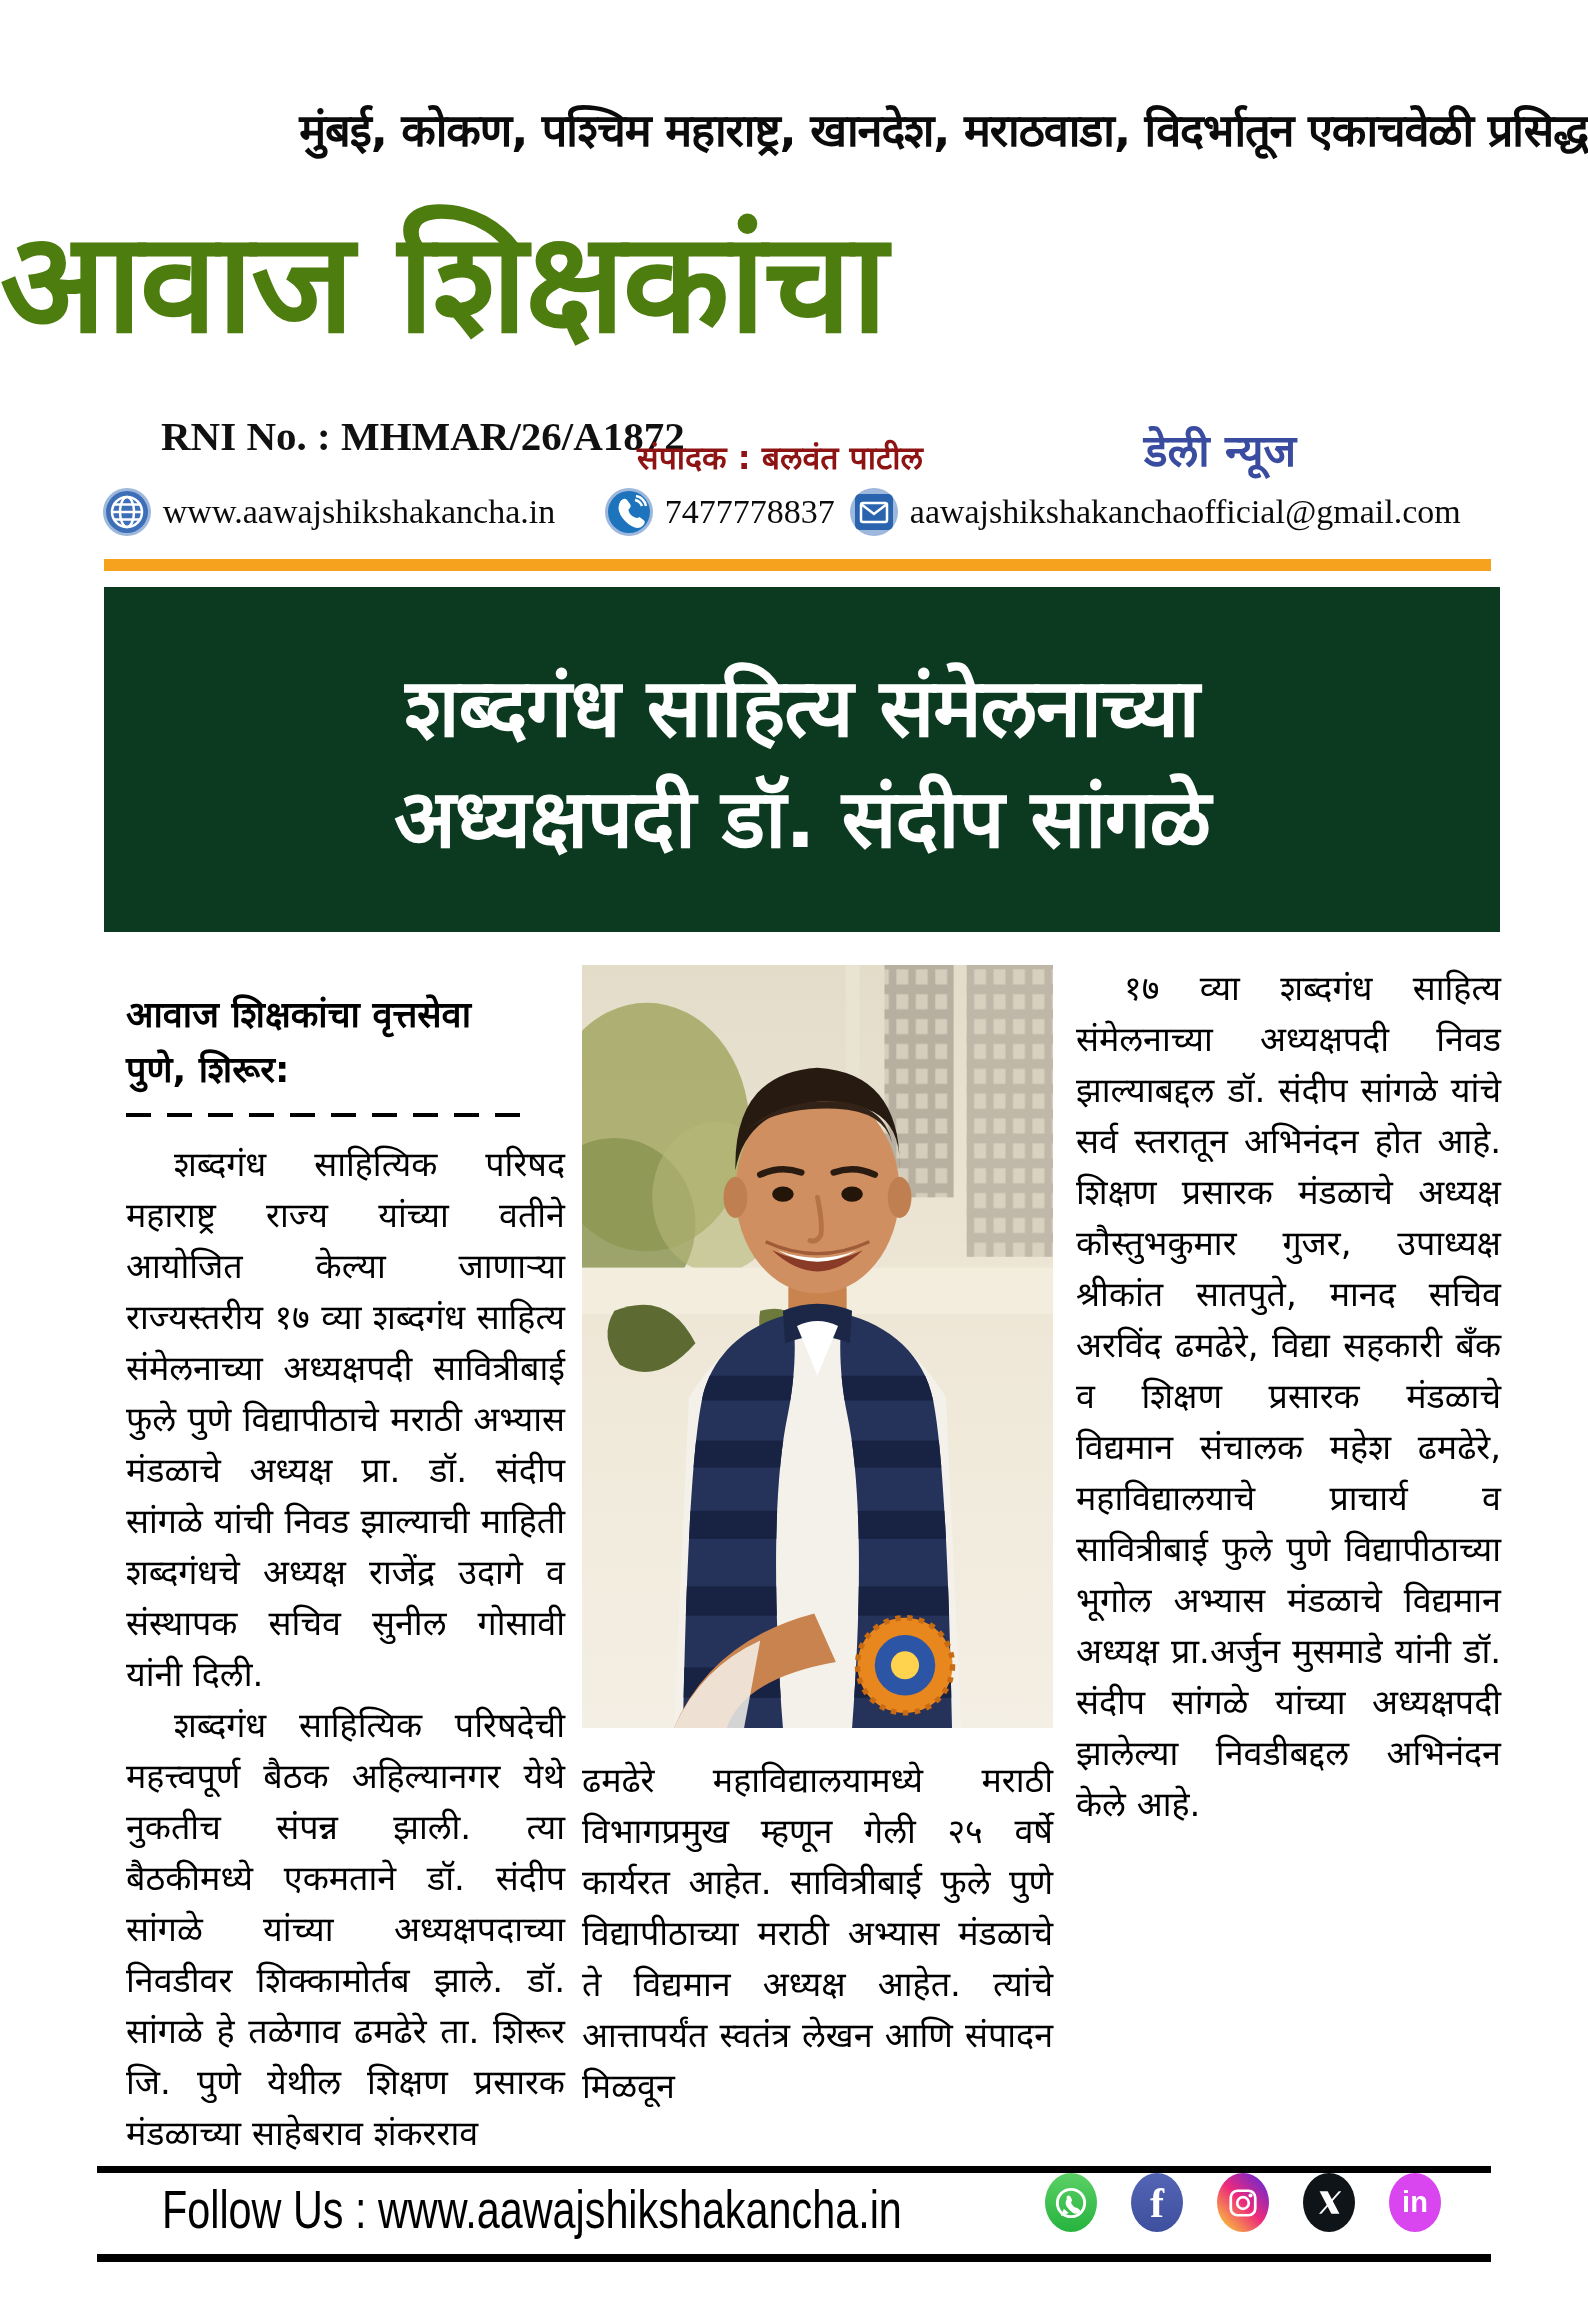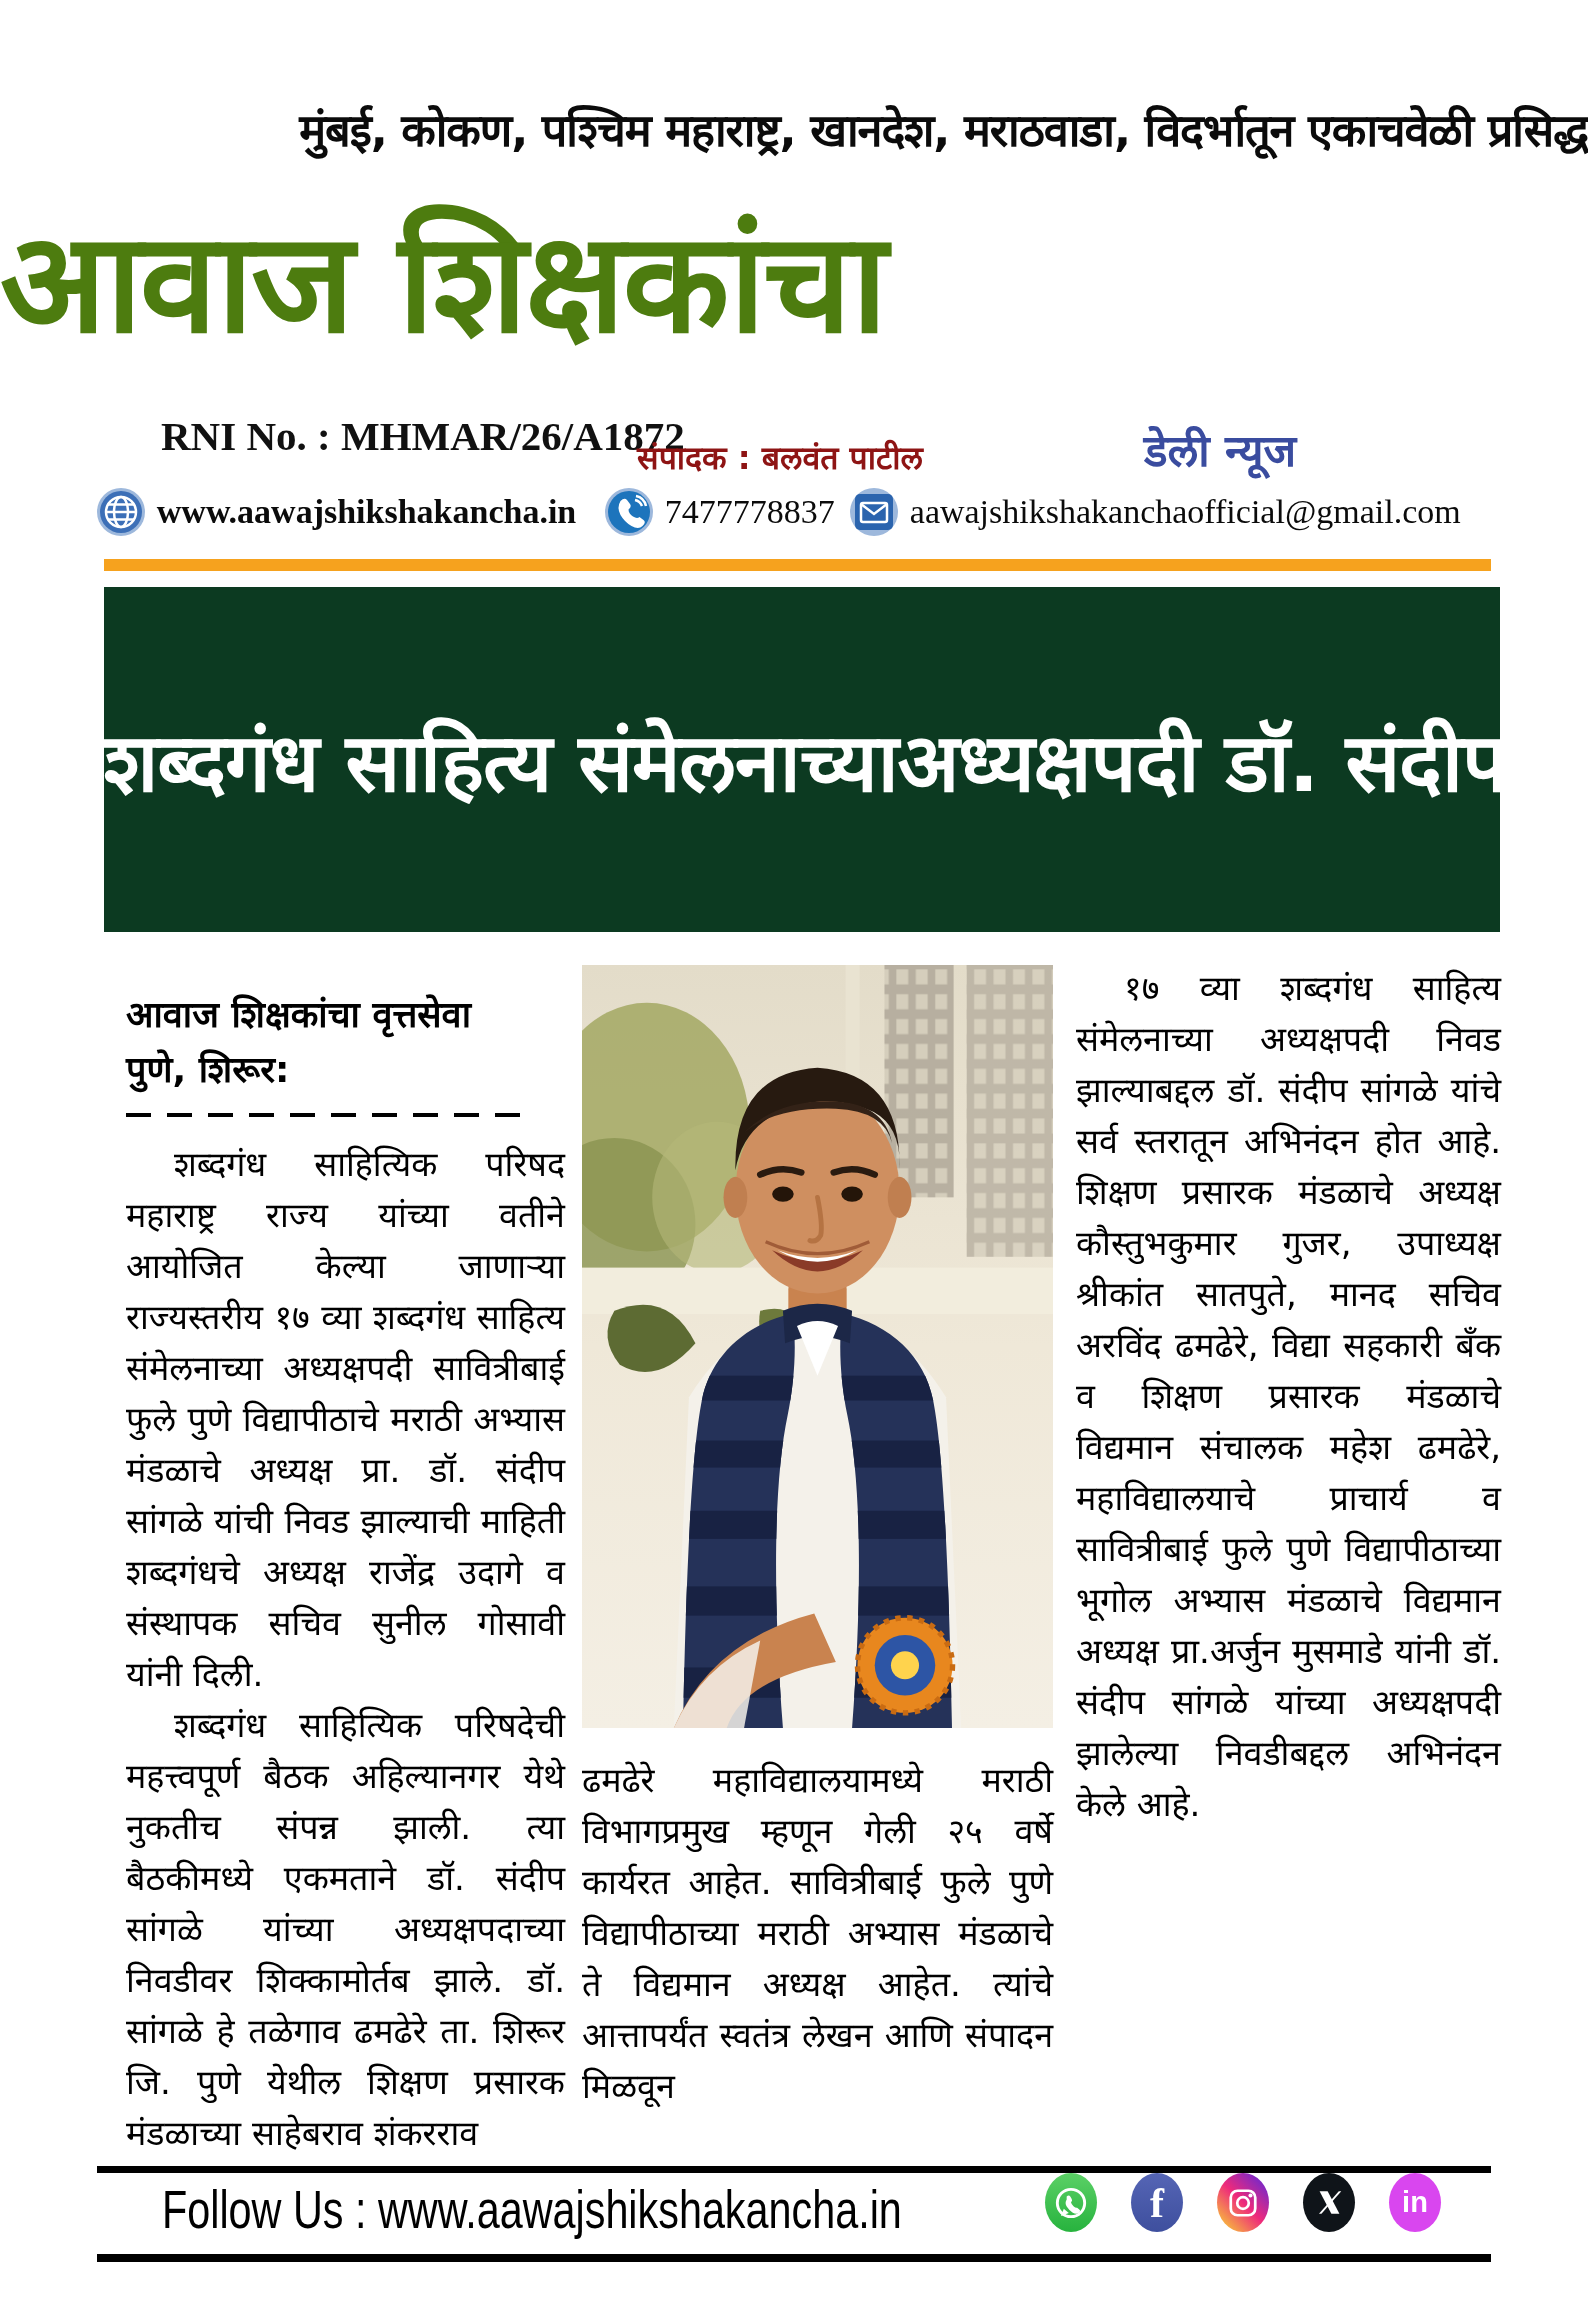--- a/index.html
+++ b/index.html
@@ -12,30 +12,30 @@
   .masthead{position:absolute;top:200px;left:0;width:100%;text-align:left;
     font-weight:bold;font-size:139px;color:#4d7c0f;letter-spacing:-2.2px;line-height:1.2;}
   .rni{position:absolute;left:161px;top:412px;font-family:"Liberation Serif",serif;
     font-weight:bold;font-size:41px;color:#111;}
   .editor{position:absolute;left:637px;top:415px;font-weight:bold;font-size:32px;color:#8E1414;margin-top:20px;}
   .edition{position:absolute;left:1144px;top:399px;font-weight:bold;font-size:44px;color:#3A4C9F;margin-top:20px;}
 
   
   .contact-group{position:absolute;top:487px;display:flex;align-items:center;gap:10.8px;
     font-family:"Liberation Serif",serif;font-size:34px;color:#0b0b0b;}
-  .cg-web{left:96px;font-weight:bold;}
+  .cg-web{left:102px;}
   .cg-phone{left:604px;}
   .cg-mail{left:849px;}
   .cicon{width:50px;height:50px;flex:0 0 auto;}
 
   .orange-bar{position:absolute;left:104px;top:559px;width:1387px;height:12.4px;background:#F6A21E;}
 
   
   .headline-box{position:absolute;left:104px;top:587px;width:1396px;height:345px;background:#0C3A21;
-    display:flex;flex-direction:row;justify-content:space-between;align-items:center;}
+    display:flex;flex-direction:column;justify-content:center;align-items:center;}
   .headline-line{color:#ffffff;font-weight:bold;font-size:81px;letter-spacing:-1.1px;white-space:nowrap;}
 
   
   .col{position:absolute;top:963px;text-align:justify;color:#000;font-size:34px;line-height:51px;}
   .col1{left:126px;width:439px;margin-top:24px;}
   .col3{left:1076px;width:425px;}
   .col2-text{position:absolute;left:582px;top:1755px;width:471px;text-align:justify;
     color:#000;font-size:34px;line-height:51px;}
   .byline{font-weight:bold;font-size:36px;line-height:55px;text-align:left;}
   .divider{height:4.3px;width:92%;margin:16px 0 21.6px 0;

